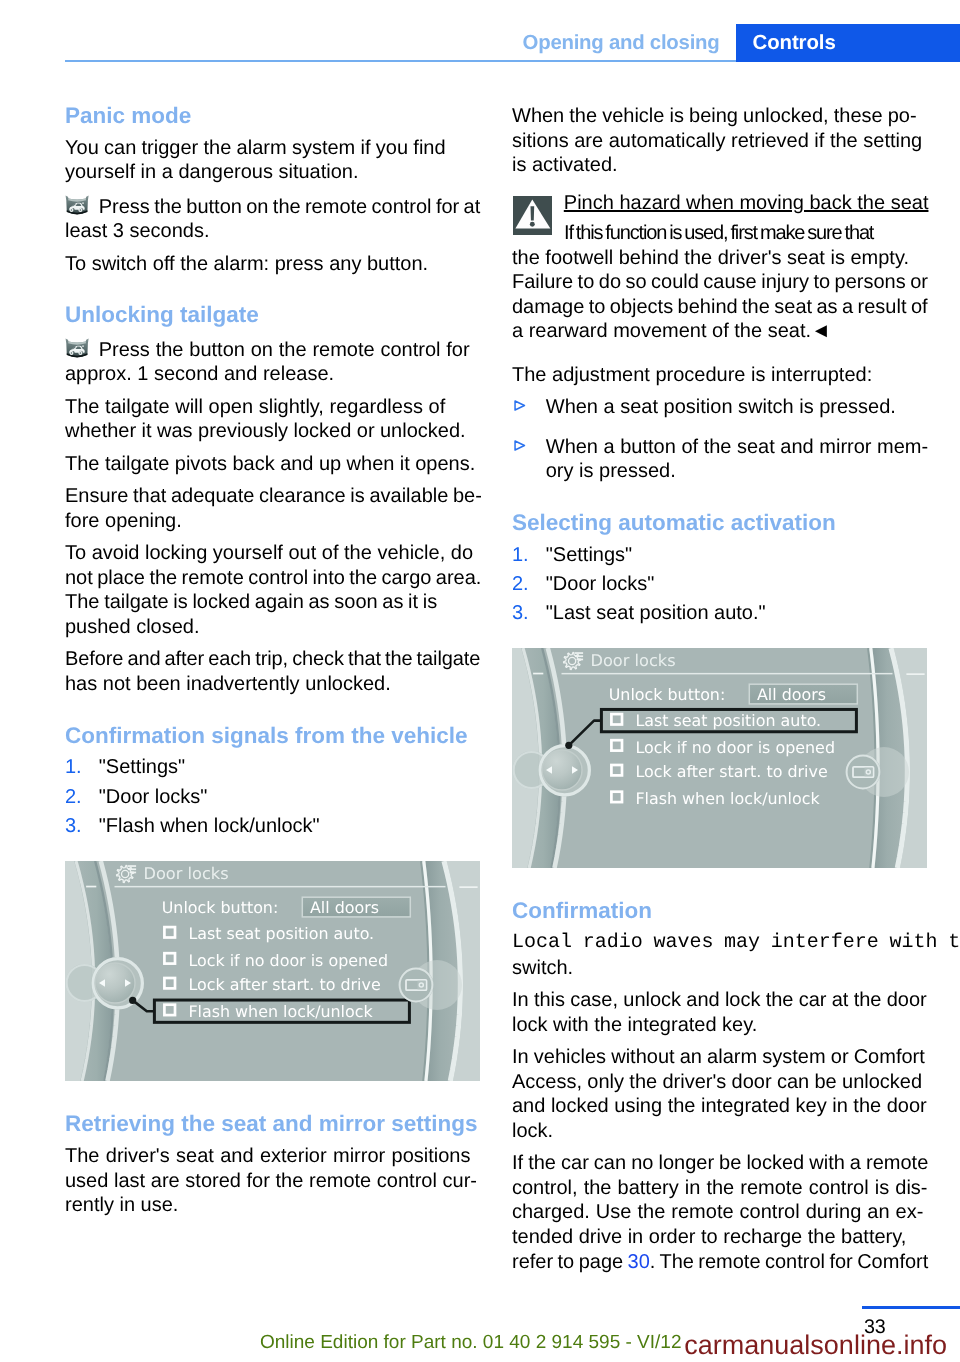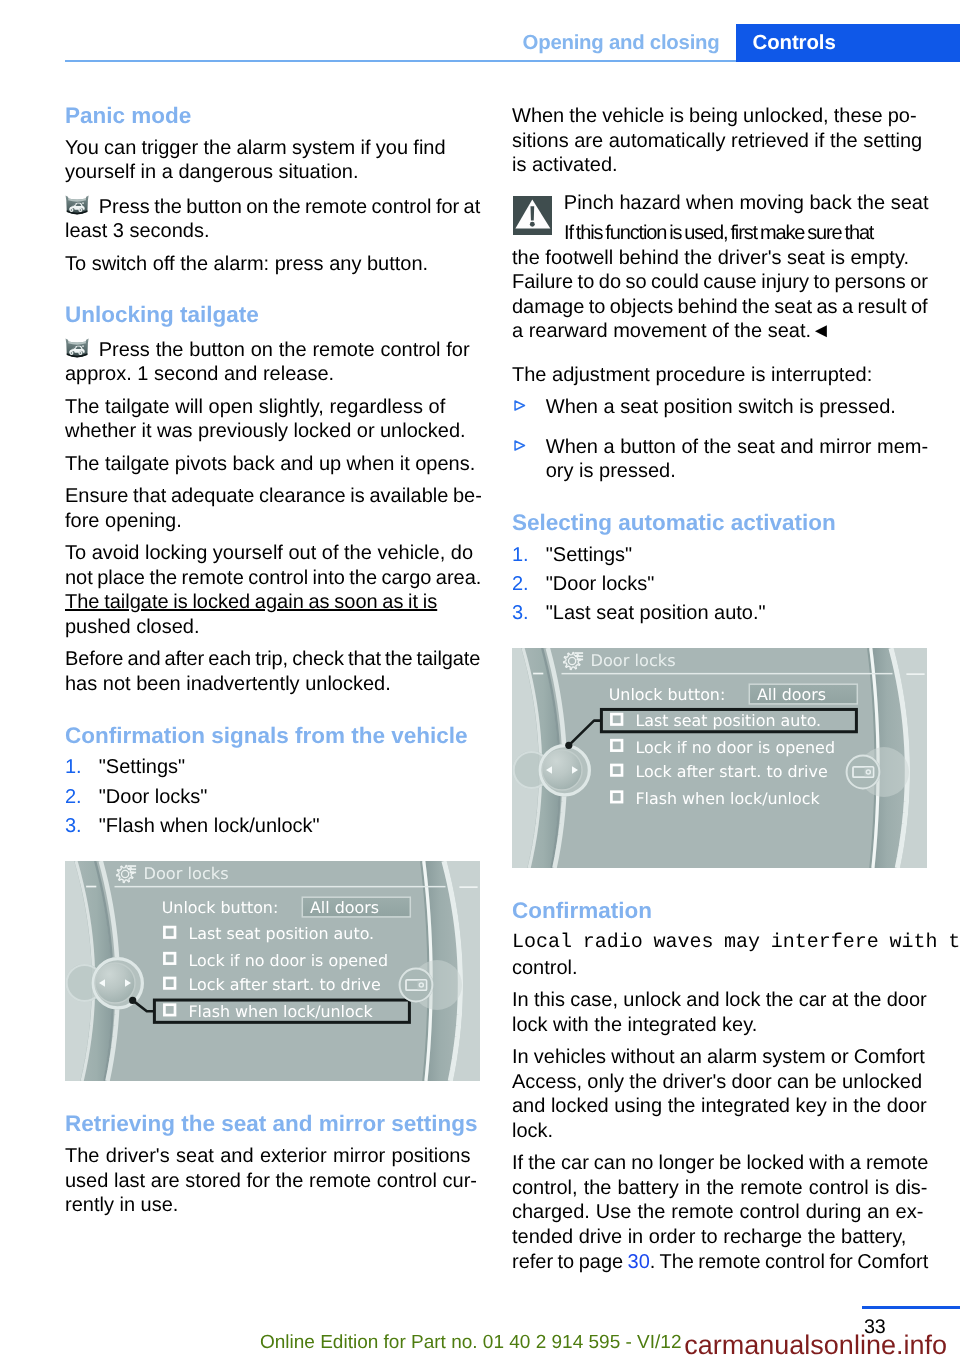--- a/index.html
+++ b/index.html
@@ -44,21 +44,21 @@
   ul.tri{list-style:none;margin:0 0 7.9px 0;padding:0;}
   ul.tri li{position:relative;margin:0 0 5.4px 0;padding-left:33.75px;}
   ul.tri li:last-child{margin-bottom:0;margin-top:15px;}
   ul.tri li .bul{position:absolute;left:2.4px;top:5.2px;width:11.5px;height:11px;}
   .bultxt{width:100%;}
 
   .kicon{flex:0 0 auto;width:24.2px;height:21.7px;margin-right:9.55px;align-self:flex-start;
          position:relative;top:0.2px;}
   .warnbox{position:relative;margin:13.2px 0 18.9px 0;}
   .warnicon{position:absolute;left:0.6px;top:4.9px;width:39px;height:39px;}
-  .warn-first{padding-left:51.8px;box-sizing:border-box;margin-bottom:5.6px;}
+  .warn-first{padding-left:51.8px;box-sizing:border-box;margin-bottom:5.6px;text-decoration:underline;}
   .warn-indent{padding-left:52px;box-sizing:border-box;}
   .keypara{margin-top:9.9px;}
 
   .pref{color:#1a48ef;}
 
   
   .ft-note{position:absolute;left:260px;top:1331px;font-size:19px;color:#4d7c0f;
            line-height:24px;white-space:nowrap;}
   .ft-rule{position:absolute;left:862px;top:1305.6px;width:98px;height:3.6px;background:#1157e6;}
   .ft-page{position:absolute;left:863.9px;top:1314.5px;font-size:19.7px;color:#000;
@@ -170,21 +170,21 @@
       <div class="t">
         <div class="ln" style="letter-spacing: 0px; word-spacing: -0.1363px;">The tailgate pivots back and up when it opens.</div>
       </div>
       <div class="t">
         <div class="ln" style="letter-spacing: 0px; word-spacing: -0.9333px;">Ensure that adequate clearance is available be-</div>
         <div class="ln">fore opening.</div>
       </div>
       <div class="t">
         <div class="ln" style="letter-spacing: 0px; word-spacing: 0px;">To avoid locking yourself out of the vehicle, do</div>
         <div class="ln" style="letter-spacing: 0px; word-spacing: -1.1766px;">not place the remote control into the cargo area.</div>
-        <div class="ln" style="letter-spacing: 0px; word-spacing: -0.891px; text-decoration: underline;">The tailgate is locked again as soon as it is</div>
+        <div class="ln" style="letter-spacing: 0px; word-spacing: -0.891px;">The tailgate is locked again as soon as it is</div>
         <div class="ln">pushed closed.</div>
       </div>
       <div class="t">
         <div class="ln" style="letter-spacing: -0.1038px; word-spacing: -1.35px;">Before and after each trip, check that the tailgate</div>
         <div class="ln">has not been inadvertently unlocked.</div>
       </div>
       <h2 class="sect">Confirmation signals from the vehicle</h2>
       <ol class="num">
         <li><span class="n">1.</span><span>"Settings"</span></li>
         <li><span class="n">2.</span><span>"Door locks"</span></li>
@@ -446,21 +446,21 @@
             </g>
             <g>
               <path d="M56.8 97.35 L82 72.60000000000001 L90 72.60000000000001" fill="none" stroke="#141a1a" stroke-width="2.6" stroke-linejoin="round"></path>
               <circle cx="56.8" cy="97.35" r="3.6" fill="#141a1a"></circle>
             </g>
           </g>
         </svg></div>
       <h2 class="sect">Confirmation</h2>
       <div class="t">
         <div class="ln" style="letter-spacing: 0px; word-spacing: -1.3058px; font-family: Liberation Mono, monospace;">Local radio waves may interfere with the remote</div>
-        <div class="ln">control.</div>
+        <div class="ln">switch.</div>
       </div>
       <div class="t">
         <div class="ln" style="letter-spacing: 0px; word-spacing: -0.3331px;">In this case, unlock and lock the car at the door</div>
         <div class="ln">lock with the integrated key.</div>
       </div>
       <div class="t">
         <div class="ln" style="letter-spacing: 0px; word-spacing: -0.4147px;">In vehicles without an alarm system or Comfort</div>
         <div class="ln" style="letter-spacing: 0px; word-spacing: -0.2469px;">Access, only the driver's door can be unlocked</div>
         <div class="ln" style="letter-spacing: 0px; word-spacing: 0px;">and locked using the integrated key in the door</div>
         <div class="ln">lock.</div>

